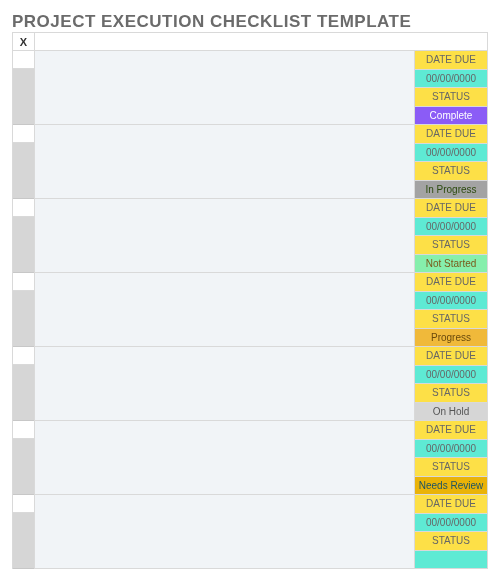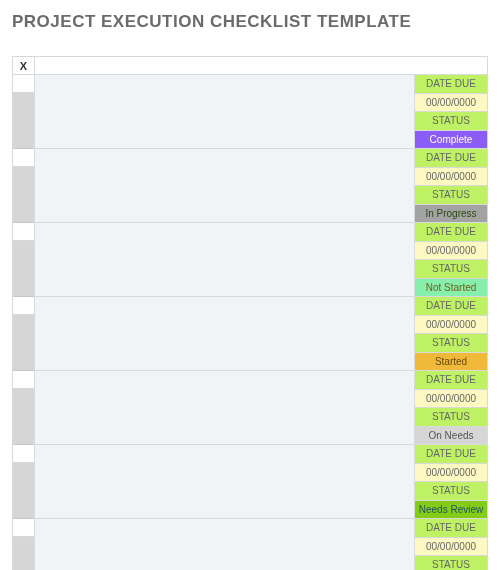--- a/index.html
+++ b/index.html
@@ -1,37 +1,37 @@
 <!DOCTYPE html>
 <html><head>
 <meta charset="utf-8">
 <style>
 *{box-sizing:border-box;margin:0;padding:0}
 body{font-family:Arial,Helvetica,sans-serif;background:#fff;width:500px}
 .page{padding:12px}
-.title{font-size:17px;font-weight:700;letter-spacing:0.5px;color:#6b6b6b;margin-bottom:24px}
+.title{font-size:17px;font-weight:700;letter-spacing:0.5px;color:#6b6b6b;margin-bottom:0}
 .grid{border:1px solid #d9d9d9;border-bottom:none;width:100%;font-size:10px;color:#555}
 .hdr{display:flex;height:18px}
 .hdr .cx{width:22px;border-right:1px solid #d9d9d9;border-bottom:1px solid #d9d9d9;display:flex;align-items:center;justify-content:center;font-weight:700;font-size:11px;color:#333}
 .hdr .sp{flex:1;border-bottom:1px solid #d9d9d9}
 .row{display:flex;height:74px}
 .cbcol{width:22px;display:flex;flex-direction:column;border-right:1px solid #d9d9d9}
 .cb{height:18px;border:1px solid #d9d9d9;border-top:none;border-left:none;border-right:none;background:#fff}
 .side{flex:1;background:#d6d6d6;border-bottom:1px solid #c7c7c7}
 .main{flex:1;display:flex}
 .content{flex:1;background:#f1f4f7;border-right:1px solid #d9d9d9;border-bottom:1px solid #d9d9d9}
 .meta{width:72px;display:flex;flex-direction:column}
-.mcell{height:18.5px;border-bottom:1px solid #d9d9d9;display:flex;align-items:center;justify-content:center;color:#666;background:#bef264}
-.mval{background:#fef9c3}
+.mcell{height:18.5px;border-bottom:1px solid #d9d9d9;display:flex;align-items:center;justify-content:center;color:#666;background:#fde047}
+.mval{background:#5eead4}
 .status-complete{background:#8b5cf6;color:#fff}
 .status-inprogress{background:#a3a3a3;color:#2c4a0f}
 .status-notstarted{background:#86efac;color:#7a5a1a}
 .status-overdue{background:#f0b93a;color:#6a4a0d}
 .status-onhold{background:#d6d6d6;color:#555}
-.status-needsreview{background:#84cc16;color:#1e5463}
+.status-needsreview{background:#eab308;color:#1e5463}
 </style>
 </head>
 <body>
 
 <div class="page">
   <div class="title">PROJECT EXECUTION CHECKLIST TEMPLATE</div>
   <div class="grid">
     <div class="hdr">
       <div class="cx">X</div>
       <div class="sp"></div>
@@ -86,36 +86,36 @@
           <div class="cbcol">
             <div class="cb"></div>
             <div class="side"></div>
           </div>
           <div class="main">
             <div class="content"></div>
             <div class="meta">
               <div class="mcell">DATE DUE</div>
               <div class="mcell mval">00/00/0000</div>
               <div class="mcell">STATUS</div>
-              <div class="mcell status-overdue">Started</div>
+              <div class="mcell status-overdue">Progress</div>
             </div>
           </div>
         </div>
         <div class="row">
           <div class="cbcol">
             <div class="cb"></div>
             <div class="side"></div>
           </div>
           <div class="main">
             <div class="content"></div>
             <div class="meta">
               <div class="mcell">DATE DUE</div>
               <div class="mcell mval">00/00/0000</div>
               <div class="mcell">STATUS</div>
-              <div class="mcell status-onhold">On Needs</div>
+              <div class="mcell status-onhold">On Hold</div>
             </div>
           </div>
         </div>
         <div class="row">
           <div class="cbcol">
             <div class="cb"></div>
             <div class="side"></div>
           </div>
           <div class="main">
             <div class="content"></div>

